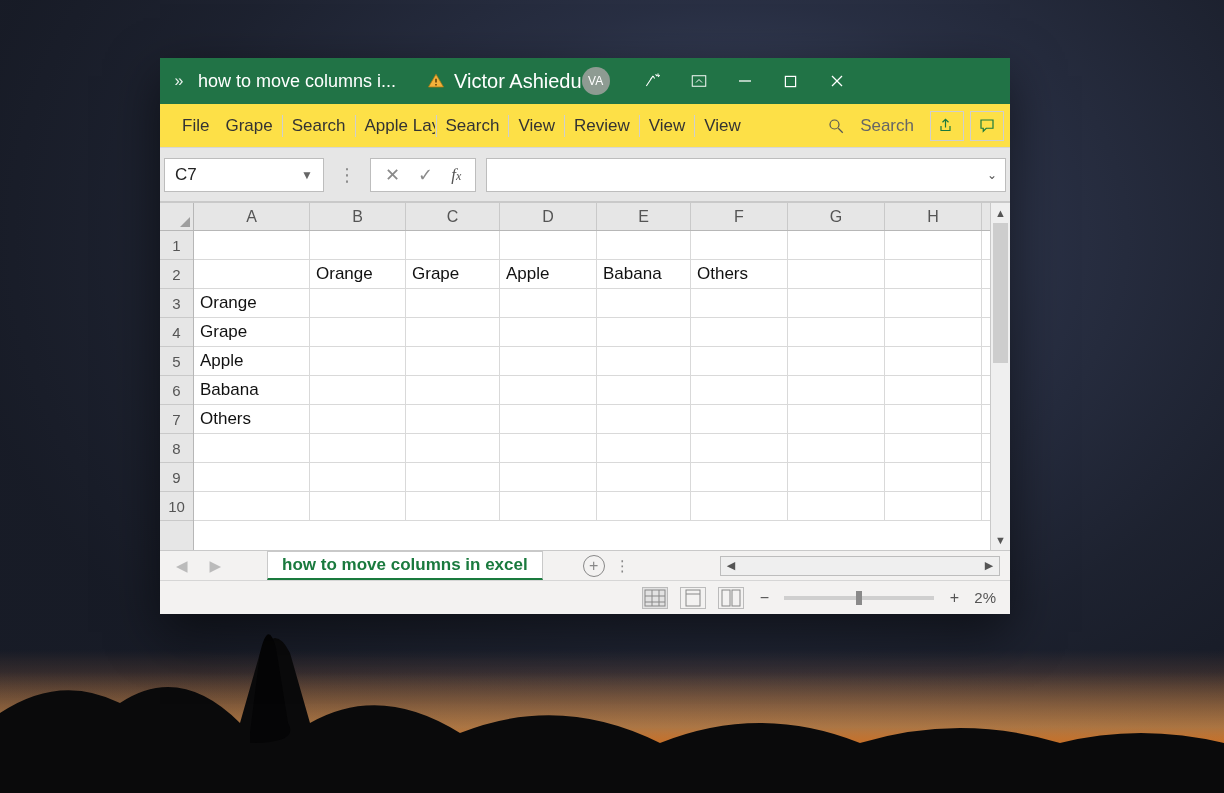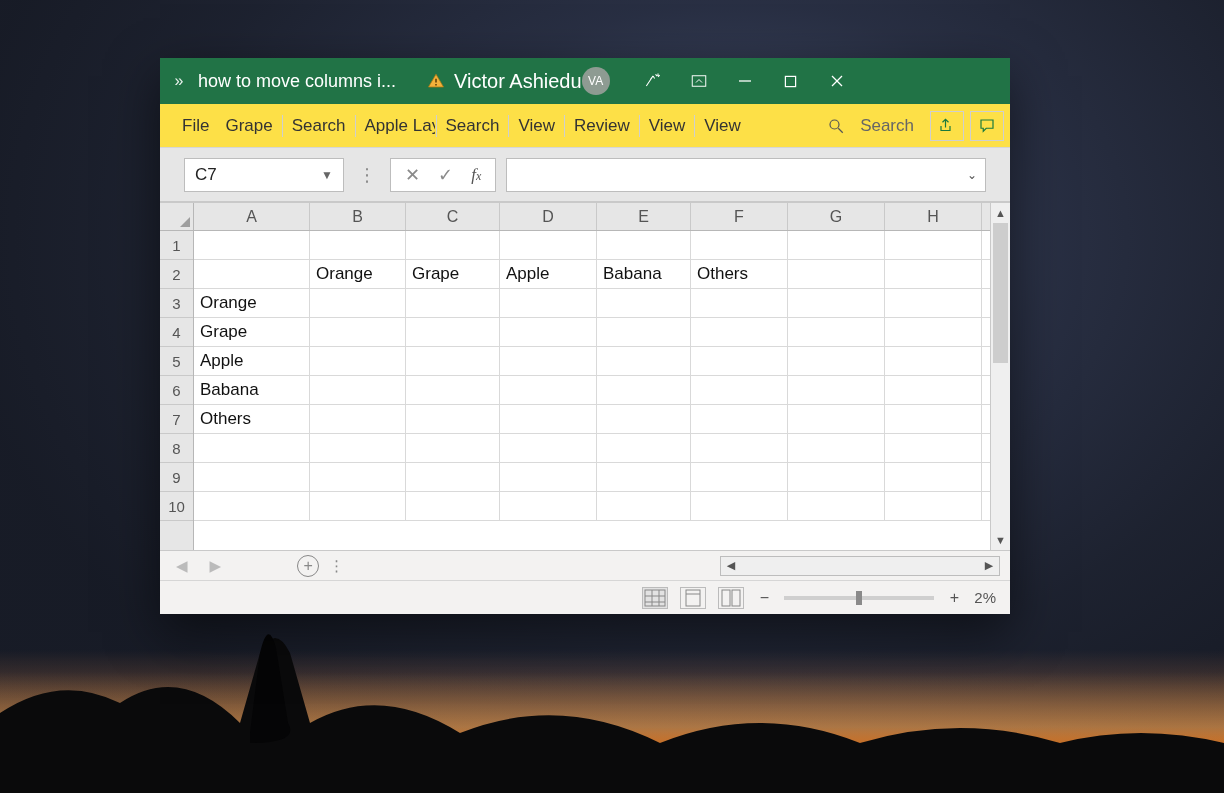--- a/index.html
+++ b/index.html
@@ -62,21 +62,21 @@
   .ribbon .flex { flex:1; }
   .ribbon .search-wrap { display:flex; align-items:center; color:#666; gap:15px; padding:0 10px;}
   .ribbon .share-btn, .ribbon .comment-btn {
     width: 34px; height: 30px; border:1px solid #cfcfcf; margin-left:6px;
     display:flex; align-items:center; justify-content:center; color:#1a7a3e;
   }
 
   
   .fbar {
     height: 54px; background: #e6e6e6; border-bottom:1px solid #c9c9c9;
-    display:flex; align-items:center; padding: 0 24px; gap:10px;
+    display:flex; align-items:center; padding: 0 4px; gap:10px;
   }
   .namebox {
     width: 160px; height: 34px; background:#fff; border:1px solid #bdbdbd;
     display:flex; align-items:center; padding: 0 10px; font-size:17px; color:#222;
     justify-content: space-between;
   }
   .namebox .dd { color:#666; font-size:12px;}
   .fbar .more { color:#888; font-size:18px; padding:0 4px;}
   .fx-group {
     height:34px; background:#fff; border:1px solid #bdbdbd;
@@ -383,20 +383,21 @@
           <div class="thumb"></div>
         </div>
       <div class="arrow">▼</div>
     </div>
   </div>
 
   <div class="tabs-row">
     <span class="nav-arr">◀</span>
     <span class="nav-arr">▶</span>
     <div style="width:20px;"></div>
+    <div class="sheet-tab">how to move columns in excel</div>
     <div style="width:20px;"></div>
     <div class="plus">+</div>
     <span class="dots">⋮</span>
     <div style="flex:1"></div>
     <div class="hscroll">
       <div class="ha">◀</div>
       <div class="ht"></div>
       <div class="ha">▶</div>
     </div>
   </div>

